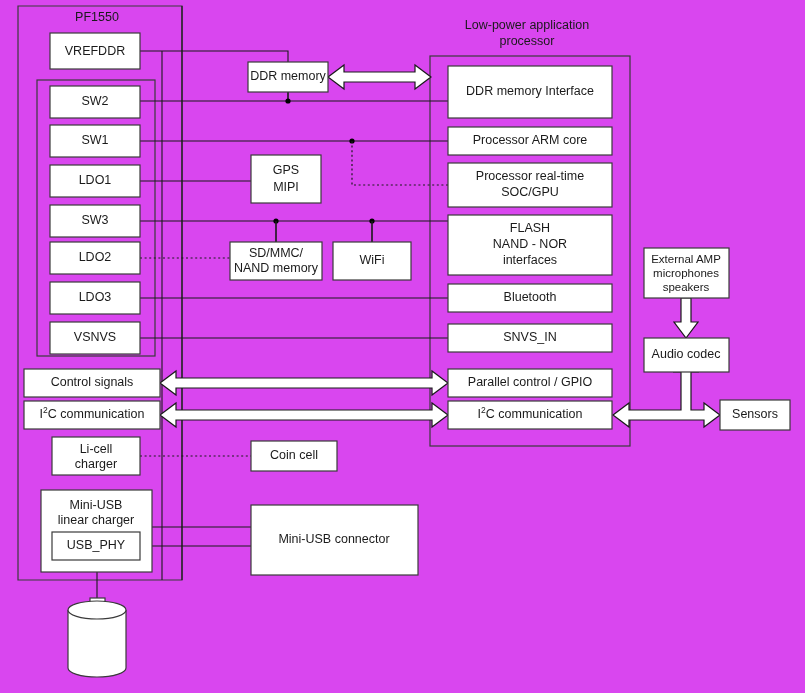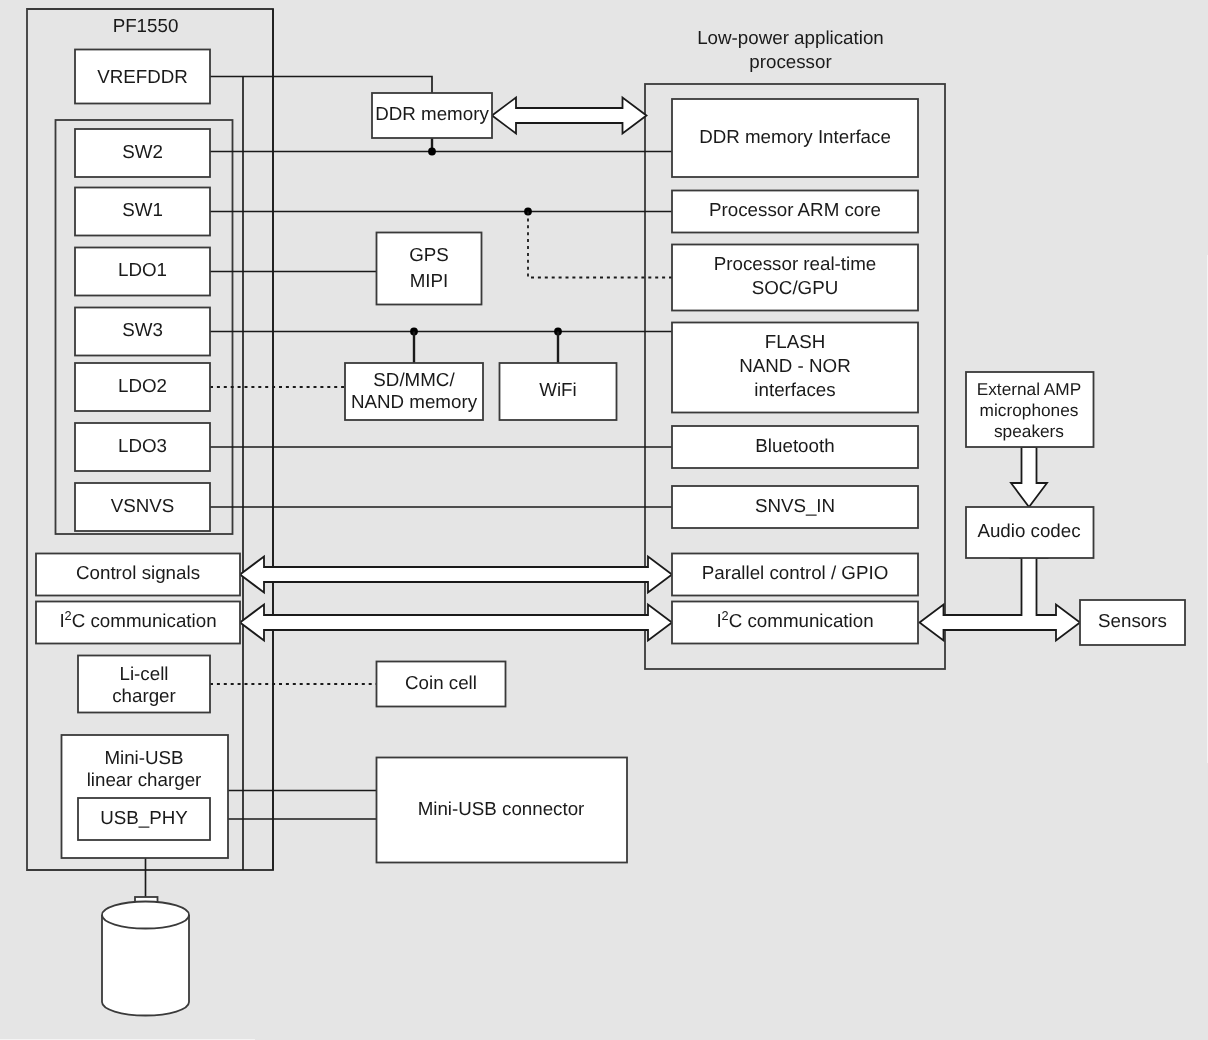--- a/index.html
+++ b/index.html
@@ -4,21 +4,21 @@
 <style>
   html, body {
     margin: 0;
     padding: 0;
     background: #ffffff;
   }
   #page {
     position: relative;
     width: 805px;
     height: 693px;
-    background: #e5e5e5;
+    background: #d946ef;
     font-family: "Liberation Sans", sans-serif;
   }
   svg { display: block; }
   .blk {
     fill: #ffffff;
     stroke: #3a3a3a;
     stroke-width: 1.2;
   }
   .grp {
     fill: none;

